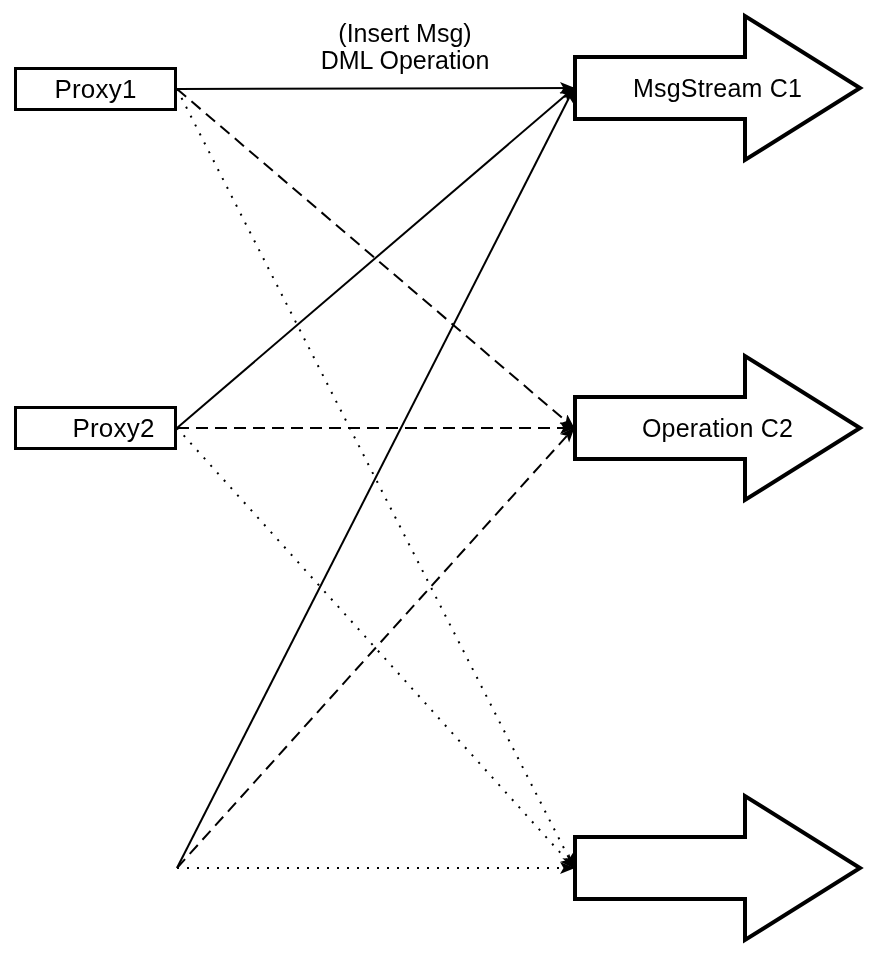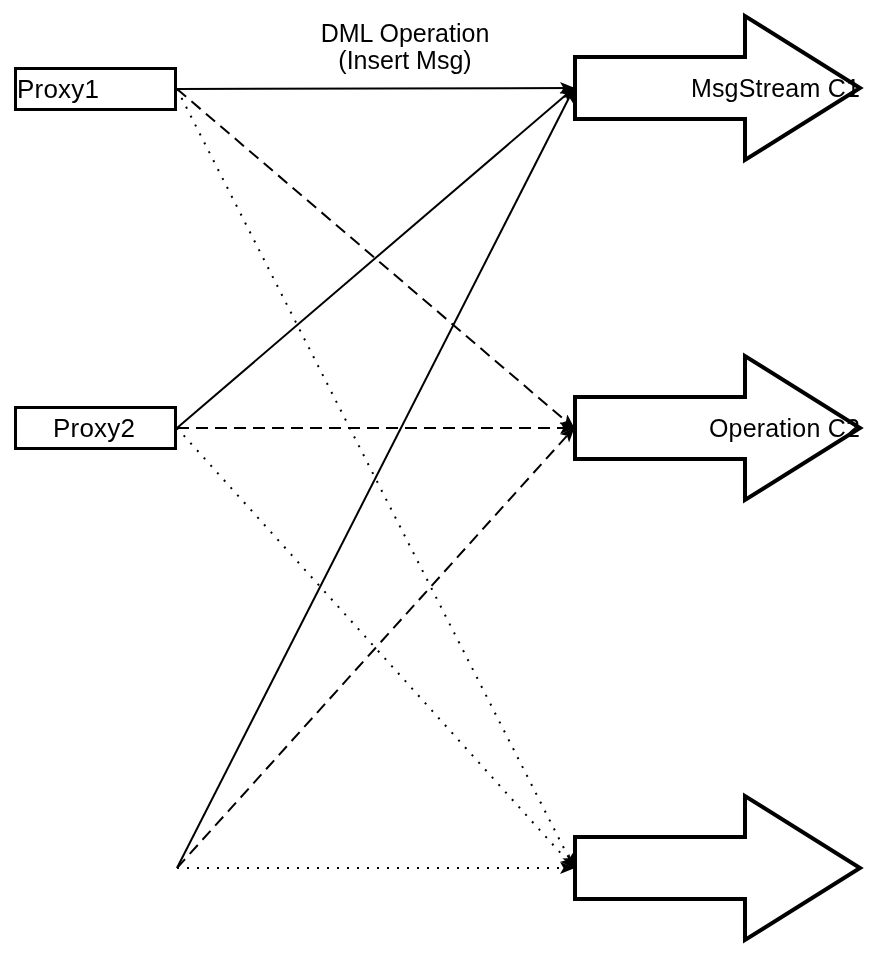--- a/index.html
+++ b/index.html
@@ -33,34 +33,35 @@
   .proxy-box {
     position: absolute;
     left: 14px;
     width: 163px;
     height: 44px;
     box-sizing: border-box;
     border: 3px solid #000000;
     background: #ffffff;
     display: flex;
     align-items: center;
+    justify-content: center;
     font-size: 26px;
     color: #000000;
     letter-spacing: 0.2px;
   }
   .proxy-box.p1 { top: 67px; }
   .proxy-box.p2 { top: 406px; padding-left: 36px; }
   .proxy-box.pk { top: 846px; }
   .stream-label {
     position: absolute;
     left: 575px;
     width: 285px;
     height: 42px;
     line-height: 42px;
-    text-align: right;
+    text-align: center;
     font-size: 25px;
     color: #000000;
     letter-spacing: 0.2px;
     pointer-events: none;
   }
   .stream-label.c1 { top: 67px; }
   .stream-label.c2 { top: 407px; }
   .stream-label.cn { top: 847px; }
   .edge-label {
     position: absolute;
@@ -98,22 +99,22 @@
       </g>
 
     <g id="stream-shapes">
       <polygon class="stream-shape" transform="translate(575,88)" points="0,-31 170,-31 170,-72 285,0 170,72 170,31 0,31" stroke="#000000" fill="#ffffff"></polygon>
       <polygon class="stream-shape" transform="translate(575,428)" points="0,-31 170,-31 170,-72 285,0 170,72 170,31 0,31" stroke="#000000" fill="#ffffff"></polygon>
       <polygon class="stream-shape" transform="translate(575,868)" points="0,-31 170,-31 170,-72 285,0 170,72 170,31 0,31" stroke="#000000" fill="#ffffff"></polygon>
     </g>
   </svg>
 
   <div class="edge-label">
+    <div>(Insert Msg)</div>
     <div>DML Operation</div>
-    <div>(Insert Msg)</div>
   </div>
 
   <div class="proxy-box p1">
     <span>Proxy1</span>
   </div>
   <div class="proxy-box p2">
     <span>Proxy2</span>
   </div>
 
   <div class="stream-label c1">MsgStream C1</div>

